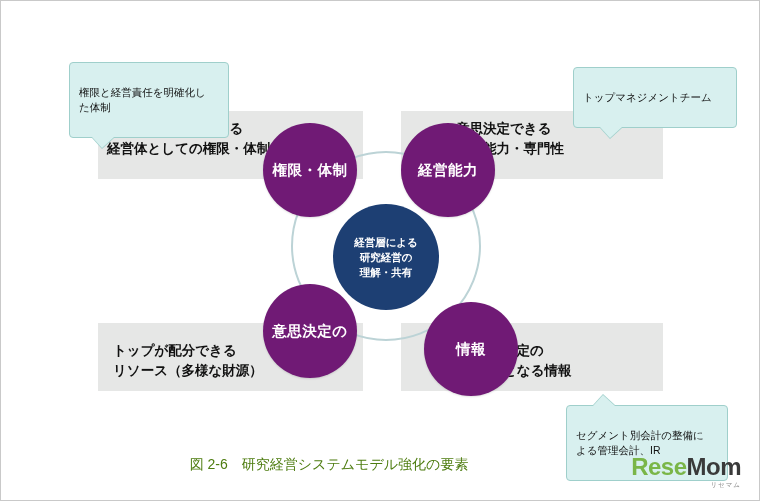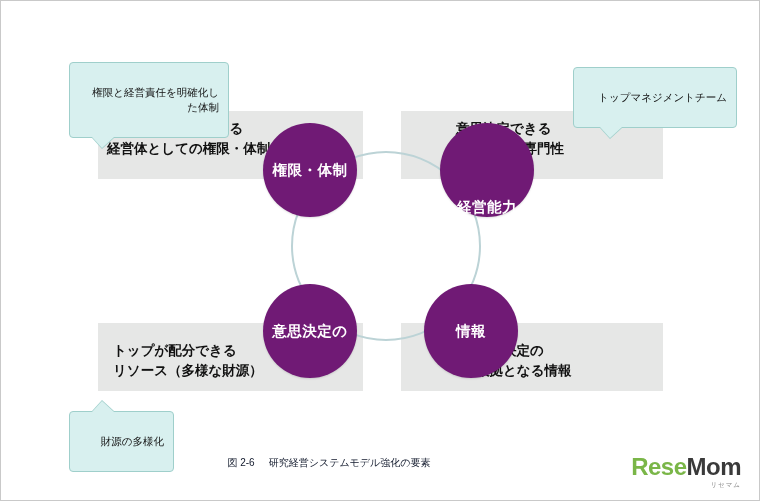--- a/index.html
+++ b/index.html
@@ -58,23 +58,23 @@
     width:94px;height:94px;
     border-radius:50%;
     background:#701a75;
     color:#fff;
     display:flex;align-items:center;justify-content:center;
     font-size:14.5px;font-weight:bold;
     letter-spacing:.5px;
     box-shadow:0 1px 2px rgba(0,0,0,.12);
   }
   .node.n1{left:262px;top:122px;}   
-  .node.n2{left:439px;top:122px;align-items:flex-end;}   
+  .node.n2{left:400px;top:122px;}   
   .node.n3{left:262px;top:283px;}   
-  .node.n4{left:423px;top:283px;}   
+  .node.n4{left:423px;top:301px;}   
 
   
   .core{
     position:absolute;
     left:332px;top:203px;
     width:106px;height:106px;
     border-radius:50%;
     background:#1d3f73;
     color:#fff;
     display:flex;align-items:center;justify-content:center;
@@ -88,21 +88,20 @@
     position:absolute;
     background:#d8f0ef;
     border:1px solid #9fcfcb;
     border-radius:4px;
     font-size:10.5px;
     line-height:15px;
     color:#111;
     padding:7px 9px;
     box-sizing:border-box;
     white-space:pre-line;
-    text-align:right;
   }
   .callout .tail{
     position:absolute;
     width:0;height:0;
   }
   
   .co-tl{left:68px;top:61px;width:160px;}
   .co-tl .tail{
     bottom:-11px;left:22px;
     border-left:10px solid transparent;
@@ -136,22 +135,22 @@
     border-right:12px solid transparent;
     border-bottom:11px solid #d8f0ef;
     filter:drop-shadow(0 -1px 0 #9fcfcb);
   }
 
   
   .caption{
     position:absolute;
     left:0;top:455px;width:656px;
     text-align:center;
-    font-size:10px;
-    color:#0f172a;
+    font-size:14px;
+    color:#4d7c0f;
   }
   .caption .fignum{margin-right:14px;}
 
   
   .logo{
     position:absolute;
     right:18px;bottom:12px;
     text-align:right;
     line-height:1;
   }
@@ -191,32 +190,38 @@
   <div class="node n2">
     <span>経営能力</span>
   </div>
   <div class="node n3">
     <span>意思決定の</span>
   </div>
   <div class="node n4">
     <span>情報</span>
   </div>
 
+  <div class="core">
+    <span>経営層による
+研究経営の
+理解・共有</span>
+  </div>
 
   <div class="callout co-tl">
     <span>権限と経営責任を明確化し
 た体制</span>
     <span class="tail"></span>
   </div>
   <div class="callout co-tr">
     <span>トップマネジメントチーム</span>
     <span class="tail"></span>
   </div>
-  <div class="callout co-bl">
-    <span>財源の多様化</span>
+  <div class="callout co-br">
+    <span>セグメント別会計の整備に
+よる管理会計、IR</span>
     <span class="tail"></span>
   </div>
 
   <div class="caption">
     <span class="fignum">図 2-6</span><span>研究経営システムモデル強化の要素</span>
   </div>
 
   <div class="logo">
     <div class="main">
       <span class="re">Rese</span><span class="mom">Mom</span>

